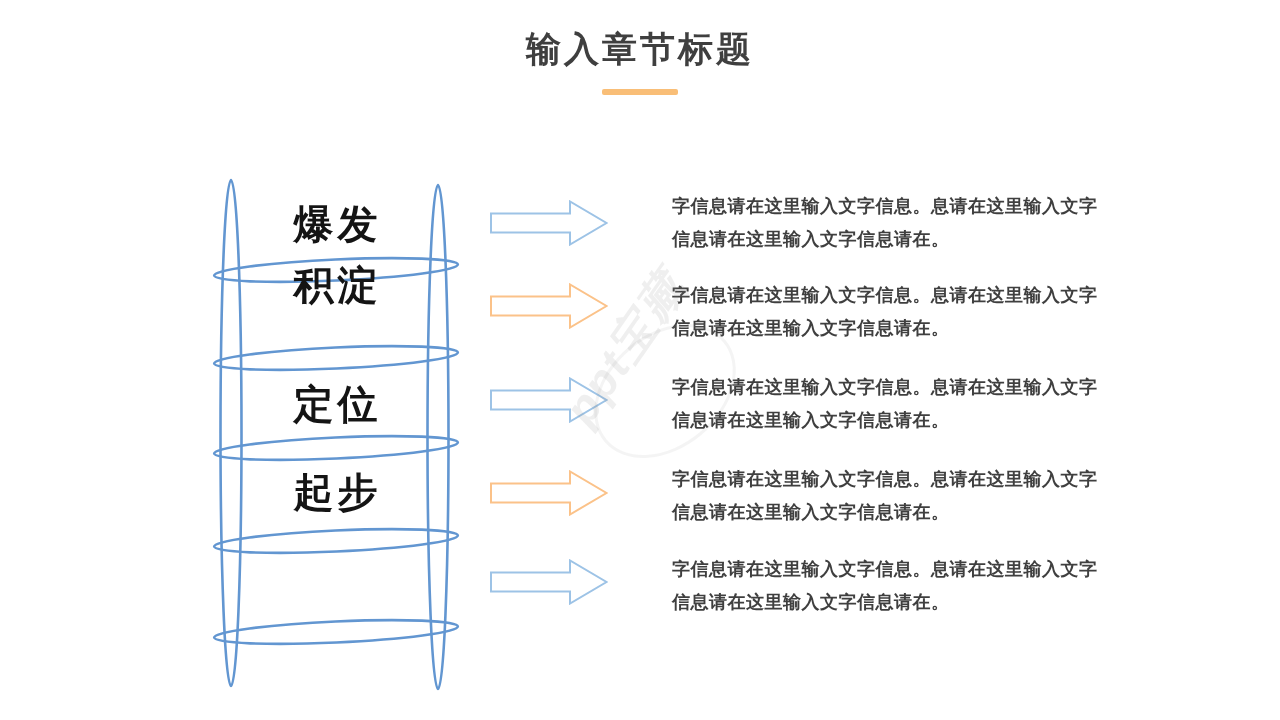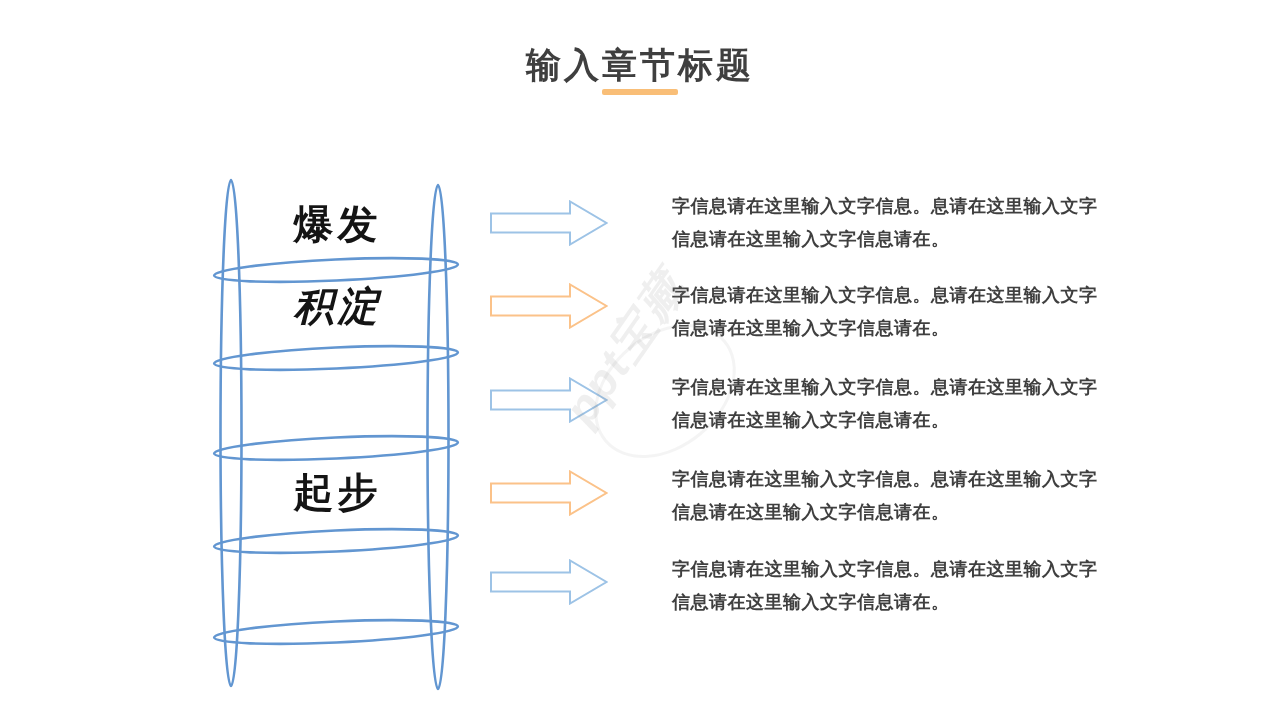--- a/index.html
+++ b/index.html
@@ -6,36 +6,36 @@
   body{
     width:1280px;height:720px;position:relative;overflow:hidden;
     background:#ffffff;
     font-family:"Liberation Sans","DejaVu Sans",sans-serif;
   }
   .slide{position:absolute;inset:0;}
 
   
   .title-wrap{position:absolute;left:0;top:0;width:1280px;text-align:center;}
   .slide-title{
-    margin:16px;padding-top:26px;
+    margin:0;padding-top:26px;
     font-size:35px;font-weight:bold;color:#3F3F3F;letter-spacing:3px;
   }
   .title-underline{
     position:absolute;left:602px;top:89px;width:76px;height:6px;
     background:#F9BE77;border-radius:2px;
   }
 
   
   .ladder-svg{position:absolute;left:200px;top:170px;}
   .ladder-label{
     position:absolute;left:210px;width:255px;height:36px;
     text-align:center;font-size:40px;font-weight:bold;color:#141414;
     letter-spacing:4px;line-height:36px;
   }
-  .lbl-0{top:206px;} .lbl-1{top:288px;font-style:italic;} .lbl-2{top:386px;} .lbl-3{top:474px;} .lbl-4{top:567px;}
+  .lbl-0{top:206px;} .lbl-1{top:267px;} .lbl-2{top:386px;} .lbl-3{top:474px;} .lbl-4{top:567px;}
 
   
   .arrow{position:absolute;left:490px;width:118px;height:46px;}
   .ar-0{top:200px;} .ar-1{top:283px;} .ar-2{top:377px;} .ar-3{top:470px;} .ar-4{top:559px;}
   .arrow polygon{fill:none;stroke-width:2px;stroke-linejoin:miter;}
   .arrow.blue polygon{stroke:#9DC3E6;}
   .arrow.orange polygon{stroke:#FBC289;}
 
   
   .body-text{
@@ -76,20 +76,21 @@
       <ellipse cx="136" cy="100" rx="122" ry="10.5" transform="rotate(-2.6 136 100)"></ellipse>
       <ellipse cx="136" cy="188" rx="122" ry="10.5" transform="rotate(-2.6 136 188)"></ellipse>
       <ellipse cx="136" cy="278" rx="122" ry="10.5" transform="rotate(-2.6 136 278)"></ellipse>
       <ellipse cx="136" cy="371" rx="122" ry="10.5" transform="rotate(-2.6 136 371)"></ellipse>
       <ellipse cx="136" cy="462" rx="122" ry="10.5" transform="rotate(-2.6 136 462)"></ellipse>
     </g>
   </svg>
 
   <div class="ladder-label lbl-0">爆发</div>
   <div class="ladder-label lbl-1">积淀</div>
+  <div class="ladder-label lbl-2">定位</div>
   <div class="ladder-label lbl-3">起步</div>
 
   <svg class="arrow blue ar-0" viewBox="0 0 118 46">
     <polygon points="1,13.5 80,13.5 80,1.5 116.5,23 80,44.5 80,32.5 1,32.5"></polygon>
   </svg>
   <svg class="arrow orange ar-1" viewBox="0 0 118 46">
     <polygon points="1,13.5 80,13.5 80,1.5 116.5,23 80,44.5 80,32.5 1,32.5"></polygon>
   </svg>
   <svg class="arrow blue ar-2" viewBox="0 0 118 46">
     <polygon points="1,13.5 80,13.5 80,1.5 116.5,23 80,44.5 80,32.5 1,32.5"></polygon>

